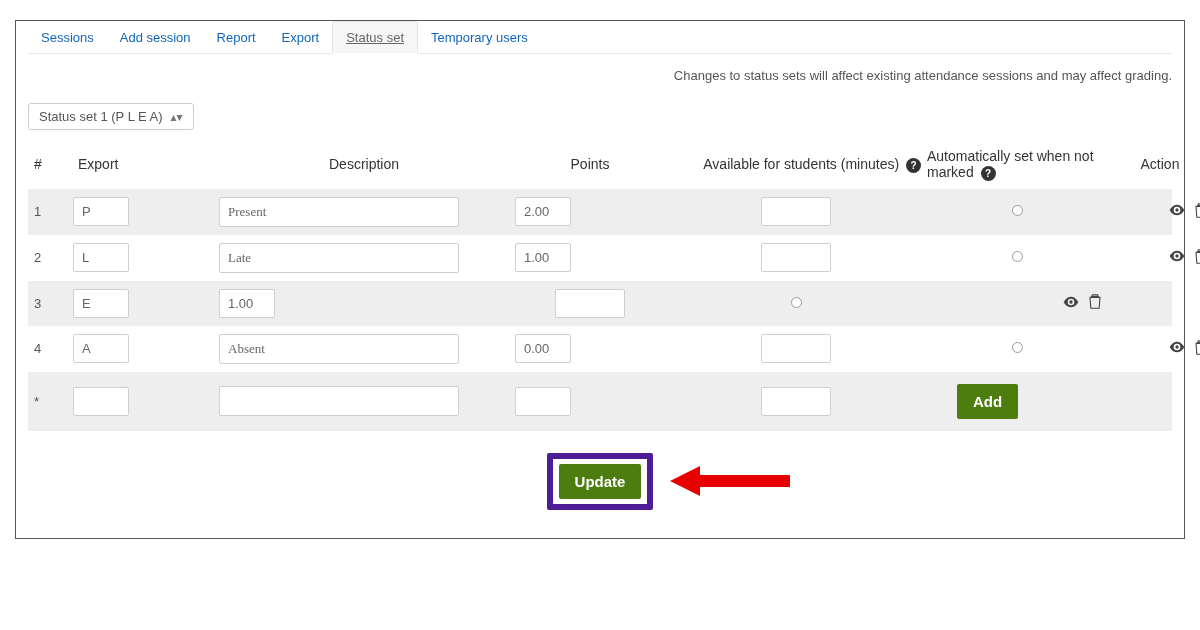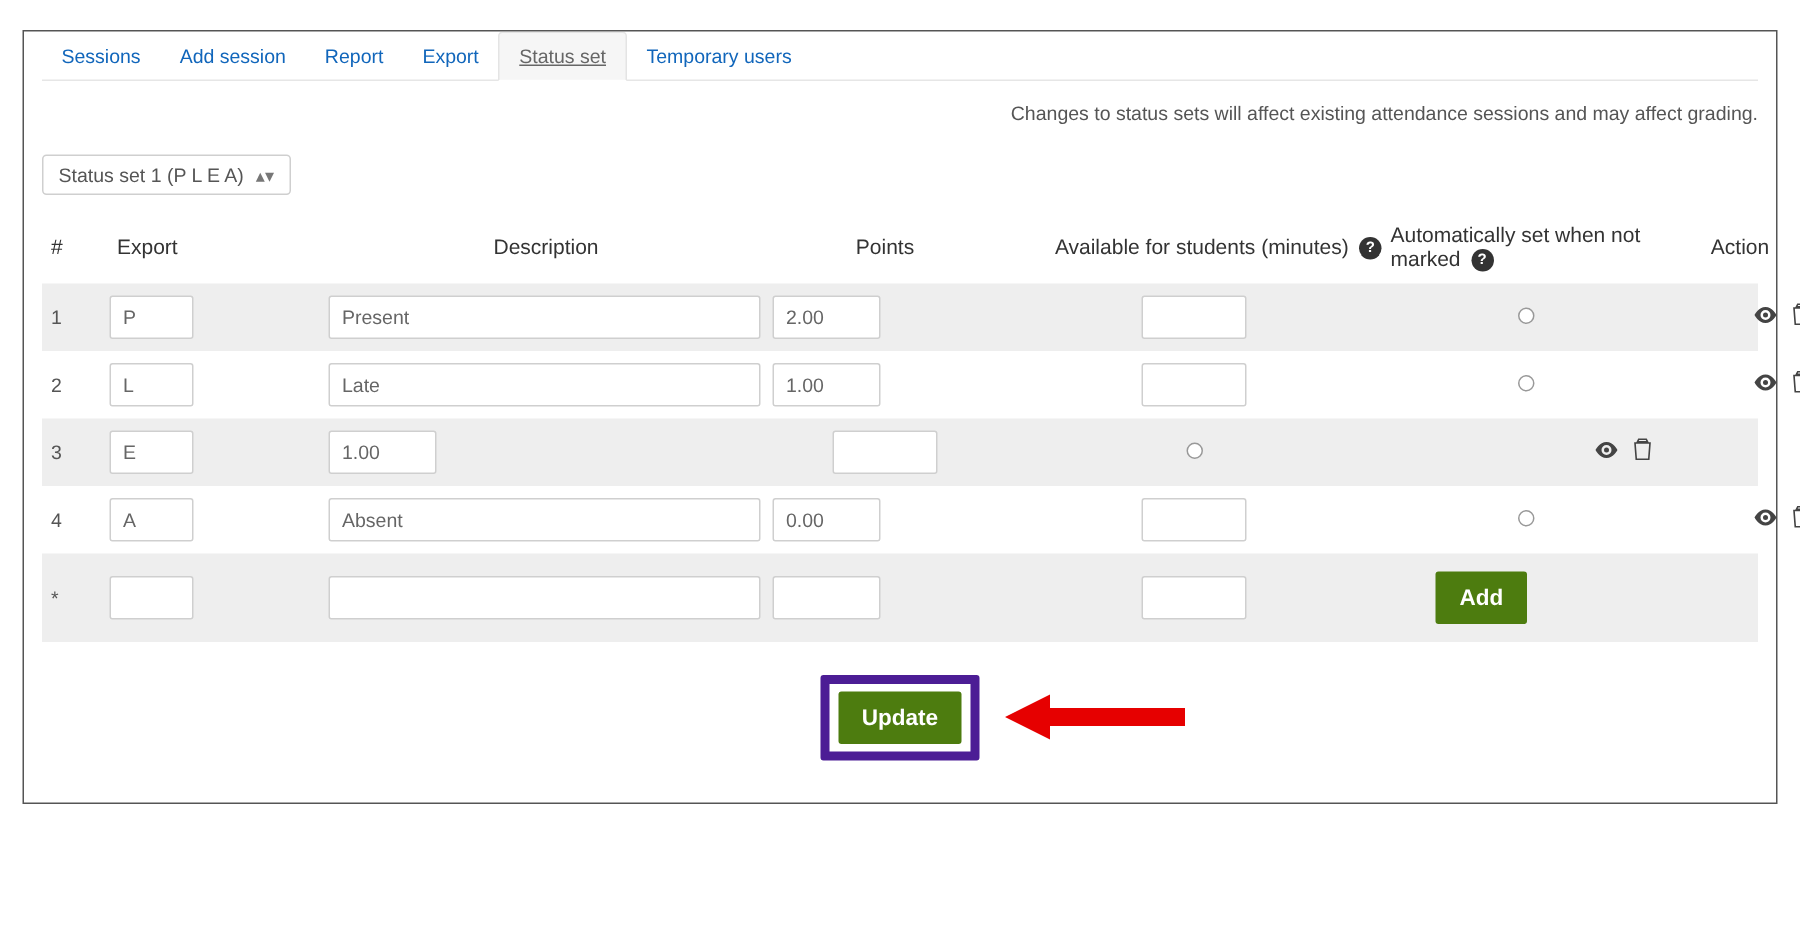--- a/index.html
+++ b/index.html
@@ -101,22 +101,22 @@
   input[type=text].field {
     width: 100%;
     padding: 6px 8px;
     border: 1px solid #cfcfcf;
     border-radius: 2px;
     font-size: 13px;
     color: #666;
     background:#fff;
   }
   .c-acr input.field { width: 56px; }
-  .c-desc input.field { width: 288px; }
-  .c-pts  input.field { width: 72px; }
+  .c-desc input.field { width: 240px; font-family: Liberation Serif, serif; }
+  .c-pts  input.field { width: 56px; }
   .c-avail { text-align:center; }
   .c-avail input.field { width: 70px; display:inline-block;}
   .c-auto { text-align:center; }
   .radio-dot {
     display:inline-block;
     width:11px;height:11px;
     border:1px solid #999;
     border-radius:50%;
     background:#fff;
   }

